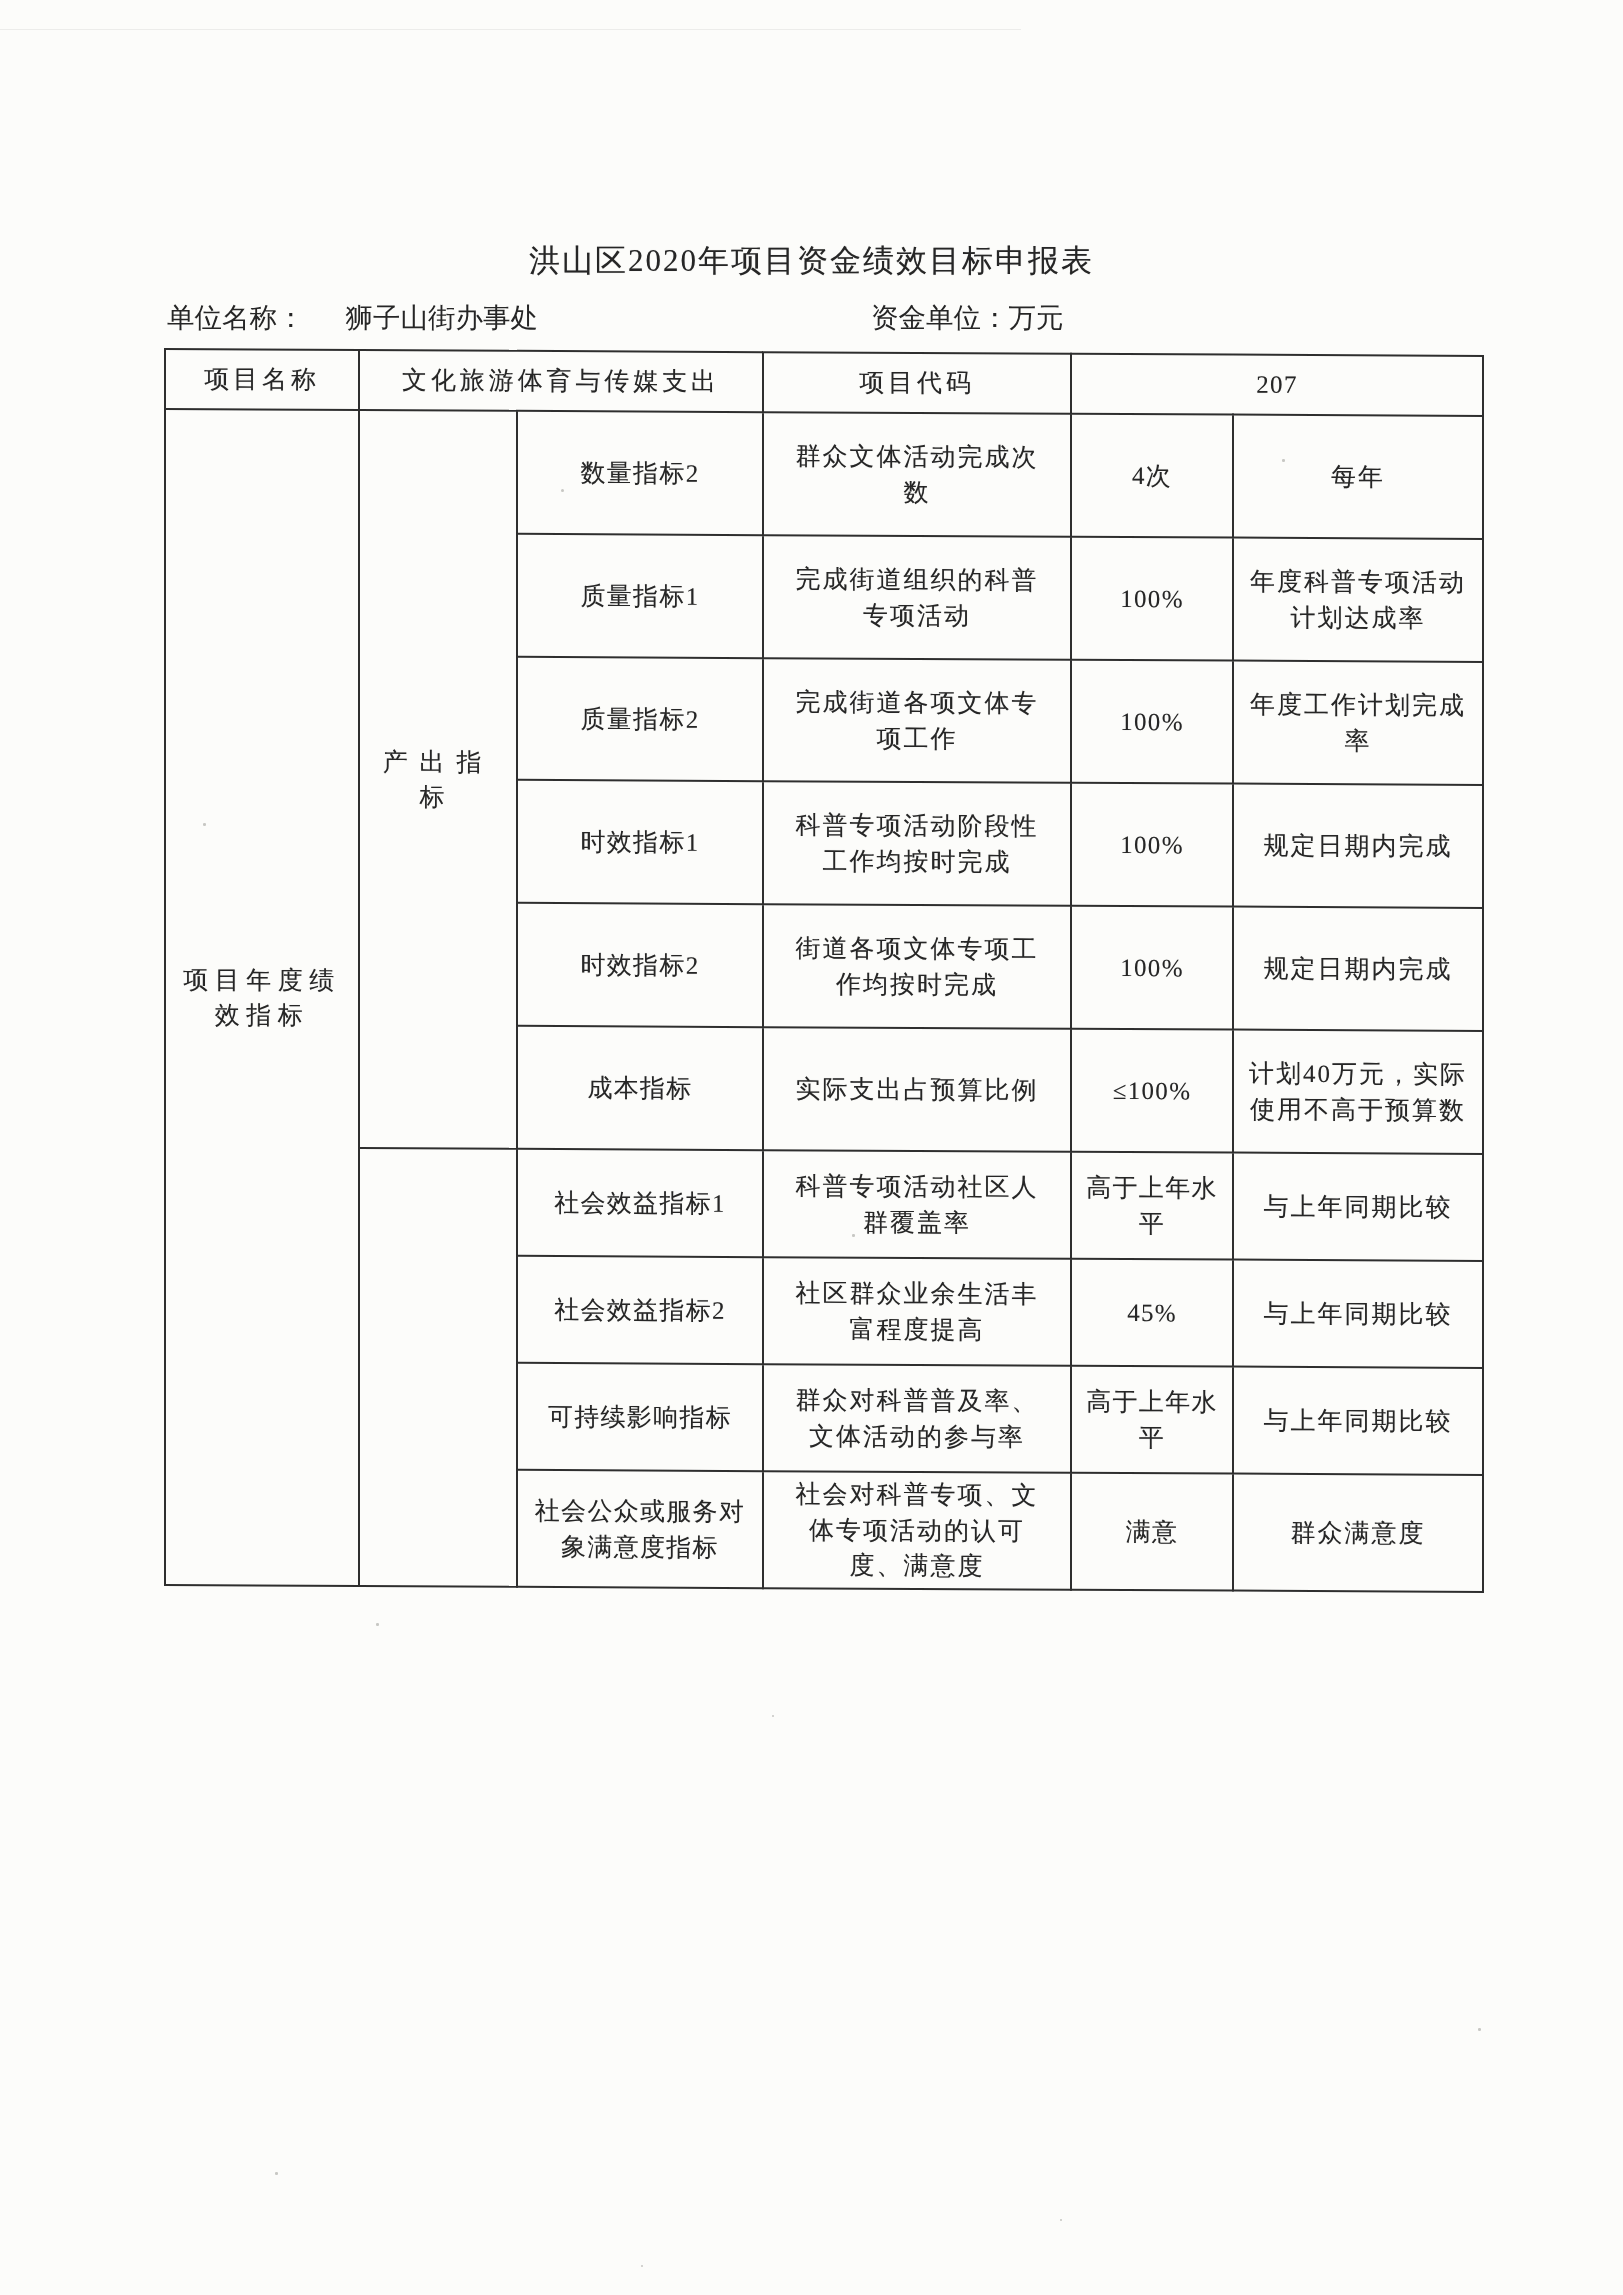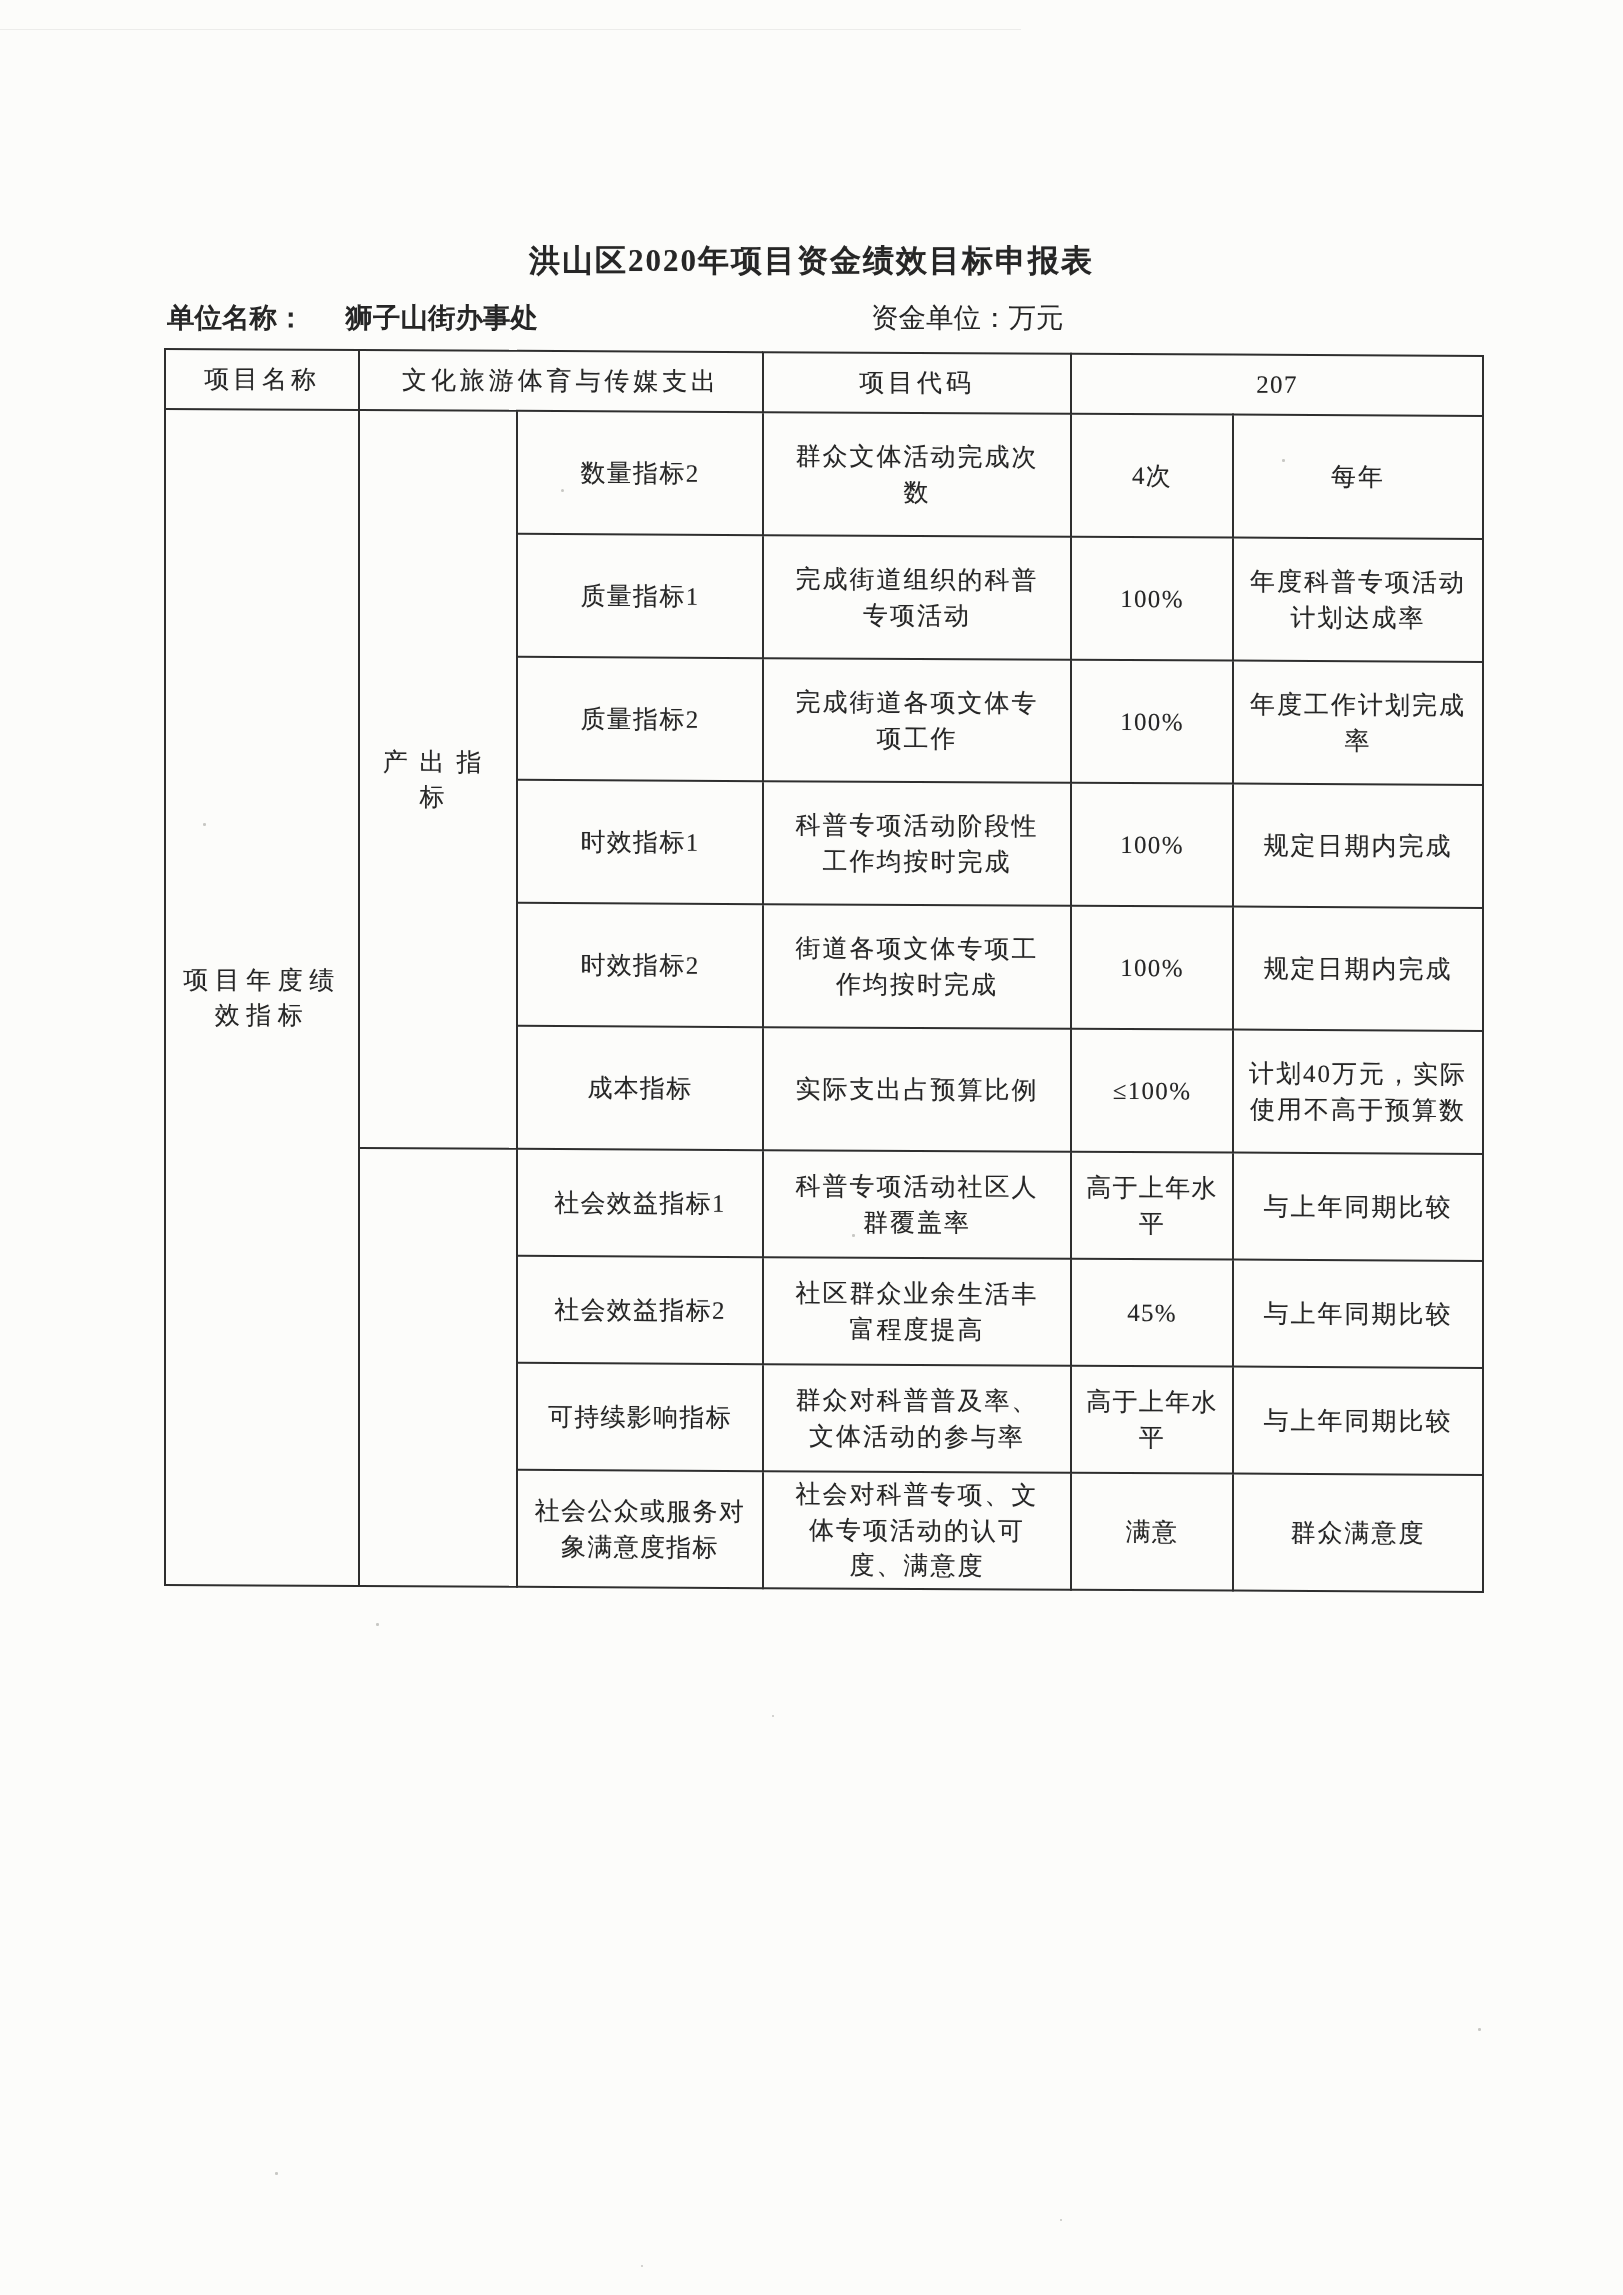--- a/index.html
+++ b/index.html
@@ -5,25 +5,25 @@
   html,body{margin:0;padding:0;background:#ffffff;}
   body{
     width:1623px;height:2295px;position:relative;overflow:hidden;
     font-family:"Liberation Serif","DejaVu Serif",serif;
     color:#262626;
   }
   .sheet{position:absolute;inset:0;background:#fcfcfa;}
   .scanline{position:absolute;top:29px;left:0;width:1021px;height:1.3px;background:#e6e6e3;opacity:.7;}
   .title{
     position:absolute;top:240px;left:0;width:1623px;
-    text-align:center;font-size:31px;font-weight:700;letter-spacing:2px;
+    text-align:center;font-size:31px;font-weight:400;letter-spacing:2px;
     text-shadow:0 0 0.7px rgba(30,30,30,.35);
   }
   .info-row{position:absolute;top:300px;left:0;width:1623px;font-size:27.5px;}
-  .info-unit{position:absolute;left:167px;top:0;white-space:nowrap;font-weight:bold;}
+  .info-unit{position:absolute;left:167px;top:0;white-space:nowrap;}
   .info-unit .val{margin-left:41px;}
   .info-fund{position:absolute;left:871px;top:0;white-space:nowrap;}
   .info-fund .val{}
   .table-wrap{
     position:absolute;left:164px;top:348px;width:1319px;
     transform:skewY(0.3deg);transform-origin:left top;
   }
   table{
     border-collapse:collapse;table-layout:fixed;width:1319px;
     border:2.6px solid #2b2b2b;

